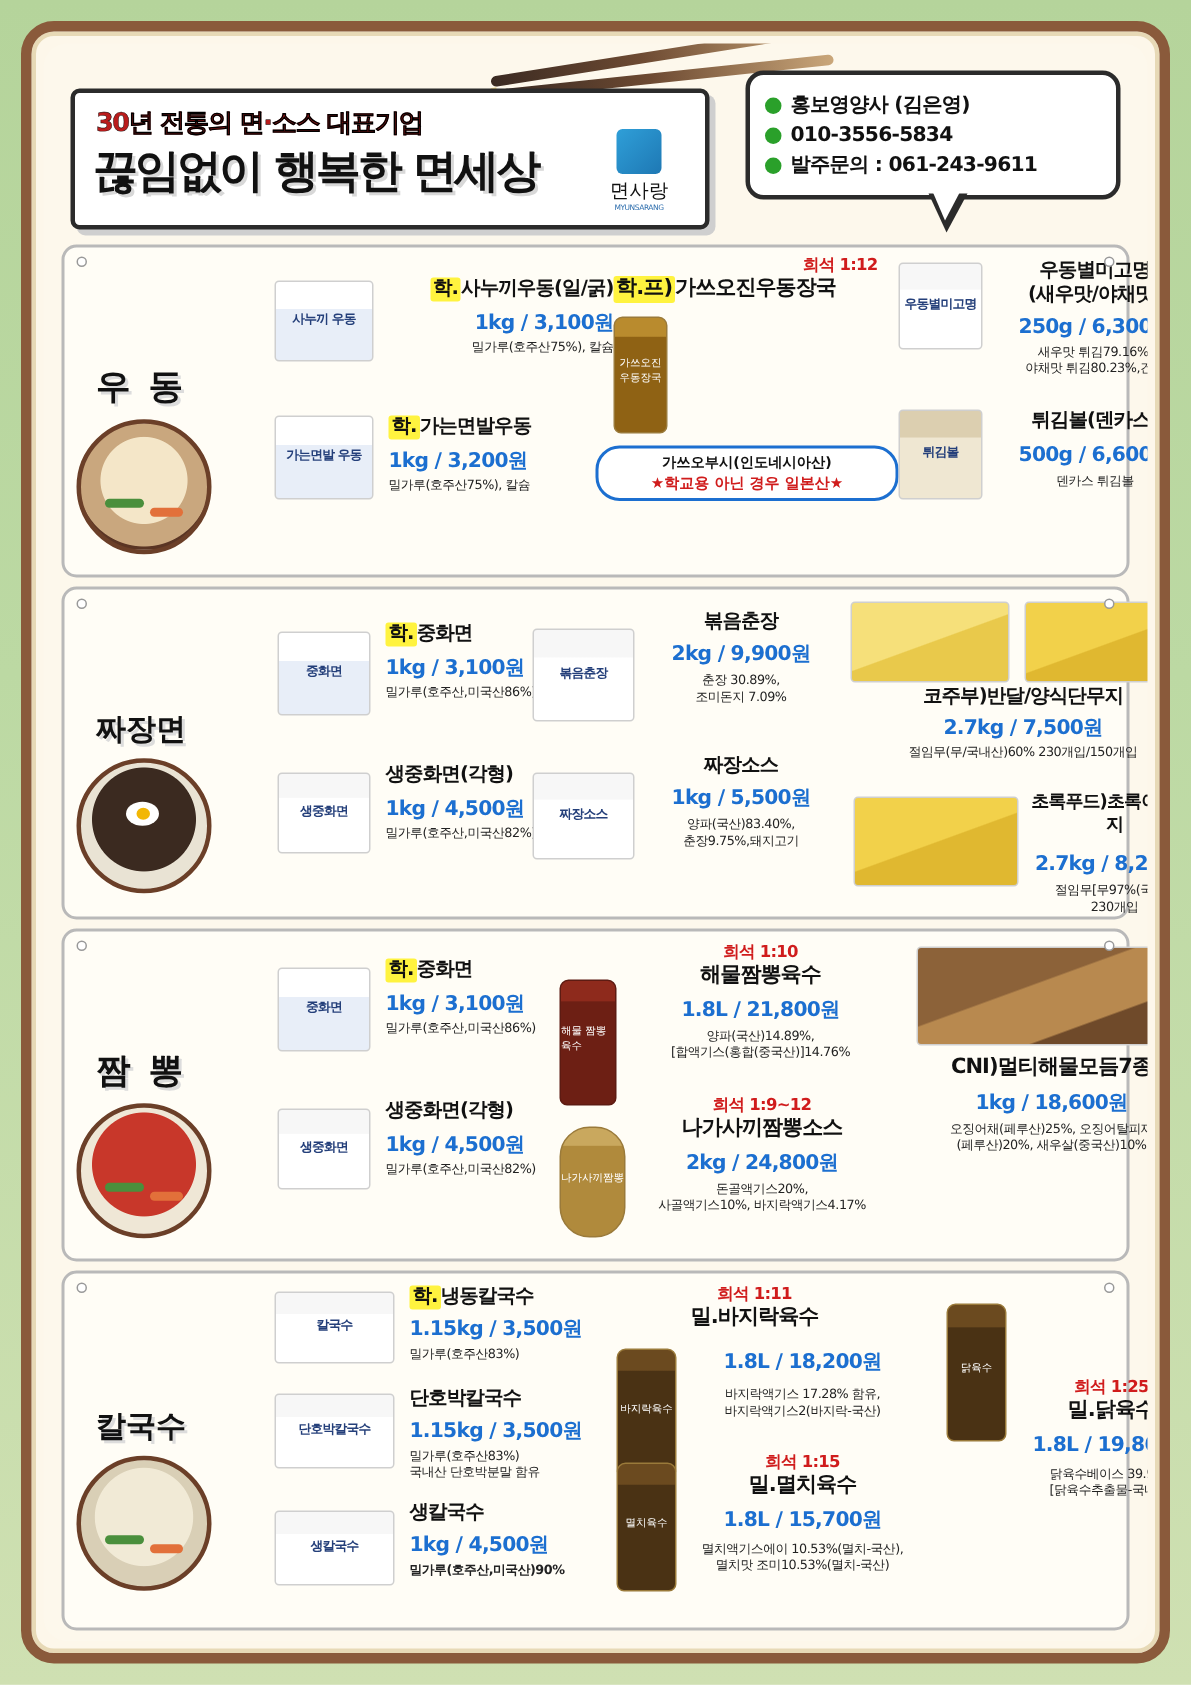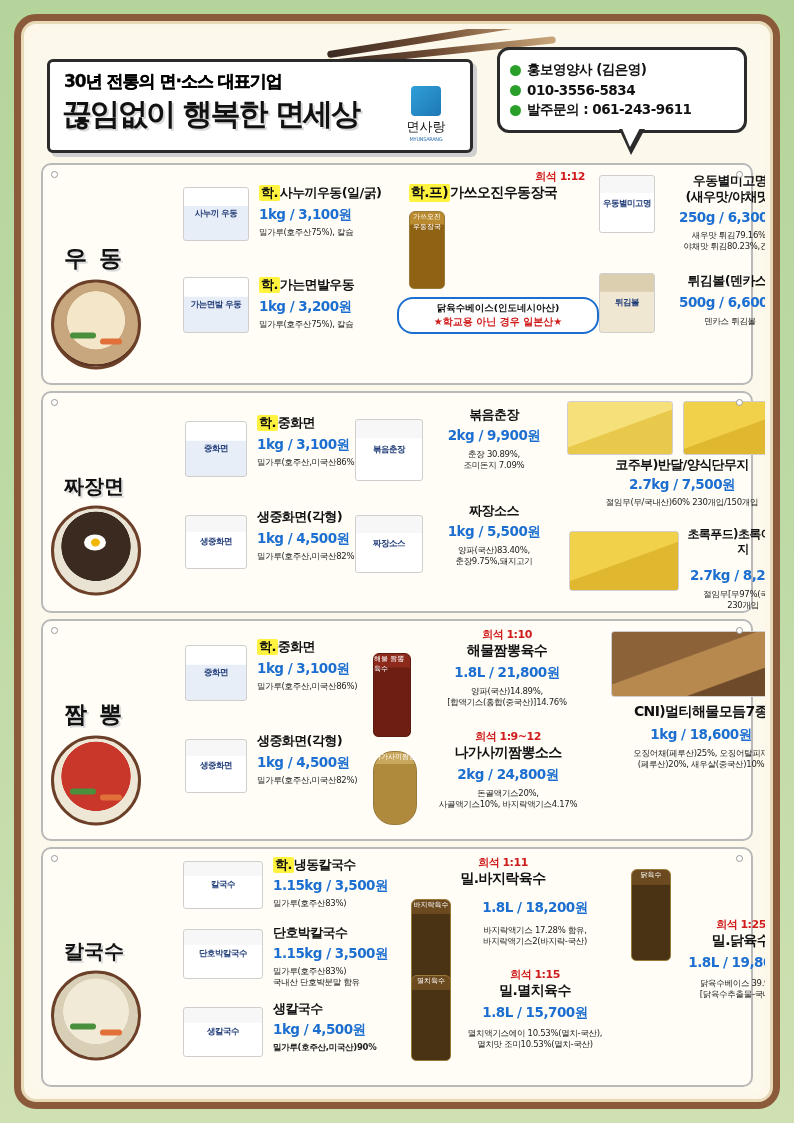--- a/index.html
+++ b/index.html
@@ -49,21 +49,21 @@
     border-radius:0 0 0 34px;transform:rotate(-10deg);
   }
 
   .title-box{
     position:absolute;left:18px;top:30px;width:420px;height:88px;
     background:#fff;border:3px solid #2b2b2b;border-radius:6px;
     box-shadow:4px 4px 0 #cfcfcf;
   }
   .tagline{
     position:absolute;left:14px;top:8px;
-    font-size:17px;font-weight:bold;color:#000000;letter-spacing:-1px;
+    font-size:17px;font-weight:bold;color:#b91c1c;letter-spacing:-1px;
     -webkit-text-stroke:0.3px #000;
   }
   .maintitle{
     position:absolute;left:12px;top:32px;
     font-size:30px;font-weight:bold;color:#111;letter-spacing:-2px;
     text-shadow:2px 2px 0 #d8d8d8;
   }
   .logo{
     position:absolute;right:8px;top:22px;width:72px;height:58px;
     background:#fff;border-radius:4px;text-align:center;
@@ -137,21 +137,21 @@
     color:#7a7a7a;font-size:8px;text-align:center;line-height:1.15;
     overflow:hidden;box-sizing:border-box;
   }
   .prod .band{font-weight:bold;color:#243f7a;font-size:8.5px;letter-spacing:-.5px;}
   .pkg-blue{background:linear-gradient(180deg,#ffffff 0 34%,#e8eef8 35% 100%);}
   .pkg-white{background:linear-gradient(180deg,#f7f7f7 0 30%,#ffffff 31% 100%);}
   .pkg-kraft{background:linear-gradient(180deg,#dccfb0 0 30%,#efe7d2 31% 100%);}
   .bottle{
     border-radius:6px 6px 5px 5px;border:1px solid #9a7a3a;
     background:linear-gradient(180deg,#b98b2e 0 16%,#8f6214 17% 100%);
-    color:#fff;font-size:7px;display:flex;align-items:flex-start;justify-content:center;
+    color:#fff;font-size:7px;display:flex;align-items:center;justify-content:center;
     padding-bottom:6px;box-sizing:border-box;
   }
   .bottle.red{background:linear-gradient(180deg,#8e2a1c 0 16%,#6d1f14 17% 100%);border-color:#5d1b12;}
   .bottle.jug{background:linear-gradient(180deg,#c9a85e 0 16%,#b08a3c 17% 100%);border-radius:20px;}
   .bottle.dark{background:linear-gradient(180deg,#6b4a1f 0 16%,#4a3214 17% 100%);}
   .photo{
     border:1px solid #cfcfcf;border-radius:3px;overflow:hidden;
   }
   .photo.food{background:linear-gradient(160deg,#8c6239 0 40%,#b8894f 41% 70%,#6f4a2a 71% 100%);}
   .photo.yellow{background:linear-gradient(160deg,#f2d14a 0 50%,#e0b830 51% 100%);}
@@ -225,21 +225,21 @@
               <div class="veg"></div>
               <div class="veg2"></div>
             </div>
      </div>
 
      <div class="item" style="left:140px;top:14px;">
        <div class="prod pkg-blue" style="position:absolute;left:0;top:8px;width:66px;height:54px;">
          <span class="band">사누끼
 우동</span>
        </div>
-       <div style="position:absolute;left:76px;top:6px;width:150px;">
+       <div style="position:absolute;left:76px;top:6px;width:150px;text-align:right;">
          <div class="pname"><span class="hl">학.</span><span>사누끼우동(일/굵)</span></div>
          <div class="price" style="margin-top:5px;">1kg / 3,100원</div>
          <div class="desc" style="margin-top:3px;">밀가루(호주산75%), 칼슘</div>
        </div>
      </div>
 
      <div class="item" style="left:140px;top:108px;">
        <div class="prod pkg-blue" style="position:absolute;left:0;top:4px;width:66px;height:56px;">
          <span class="band">가는면발
 우동</span>
@@ -252,21 +252,21 @@
      </div>
 
      <div class="item ctr" style="left:330px;top:4px;width:220px;">
        <div class="dilute" style="text-align:right;padding-right:8px;">희석 1:12</div>
        <div class="pname big"><span class="hl">학.프)</span><span>가쓰오진우동장국</span></div>
        <div class="bottle" style="position:absolute;left:36px;top:42px;width:36px;height:78px;">
          <span>가쓰오진
 우동장국</span>
        </div>
        <div class="starbox" style="position:absolute;left:24px;top:128px;width:186px;">
-         <div class="l1">닭육수베이스(인도네시아산)</div>
+         <div class="l1">가쓰오부시(인도네시아산)</div>
          <div class="l2">★학교용 아닌 경우 일본산★</div>
        </div>
      </div>
 
      <div class="item" style="left:556px;top:8px;width:200px;">
        <div class="prod pkg-white" style="position:absolute;left:0;top:2px;width:56px;height:58px;">
          <span class="band">우동별미고명</span>
        </div>
        <div style="position:absolute;left:62px;top:0;width:138px;text-align:center;">
          <div class="pname">우동별미고명</div>

